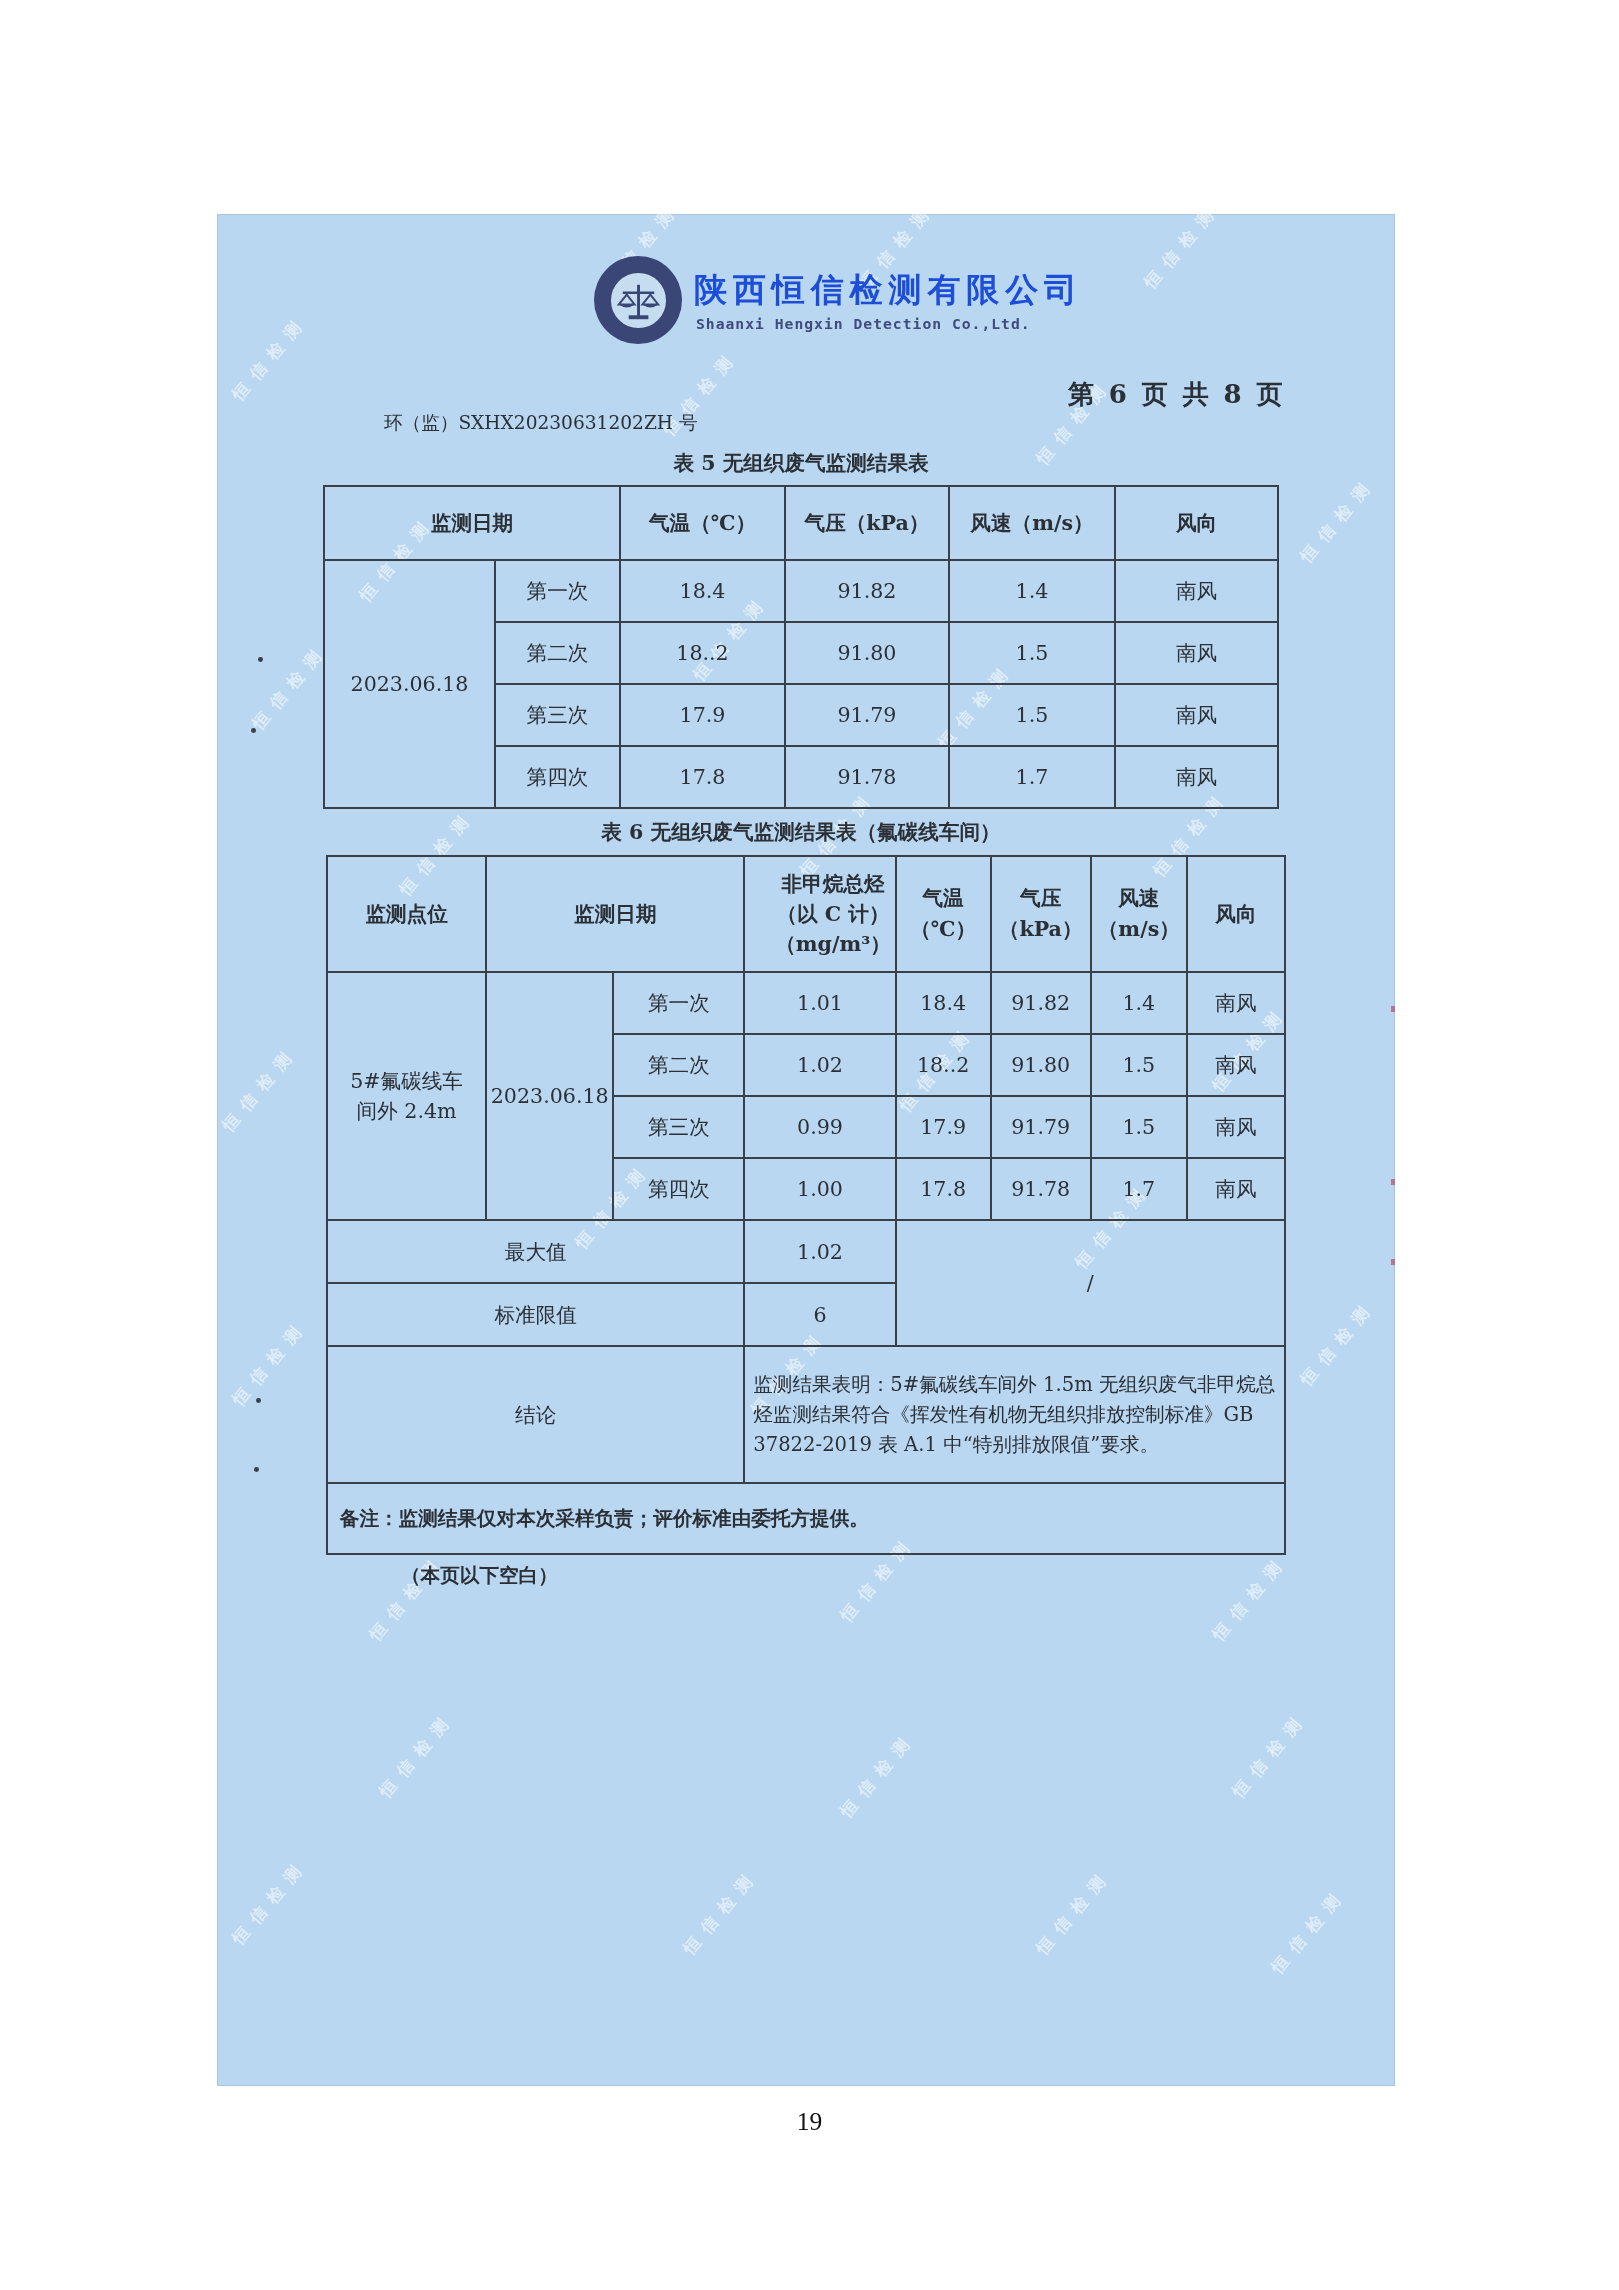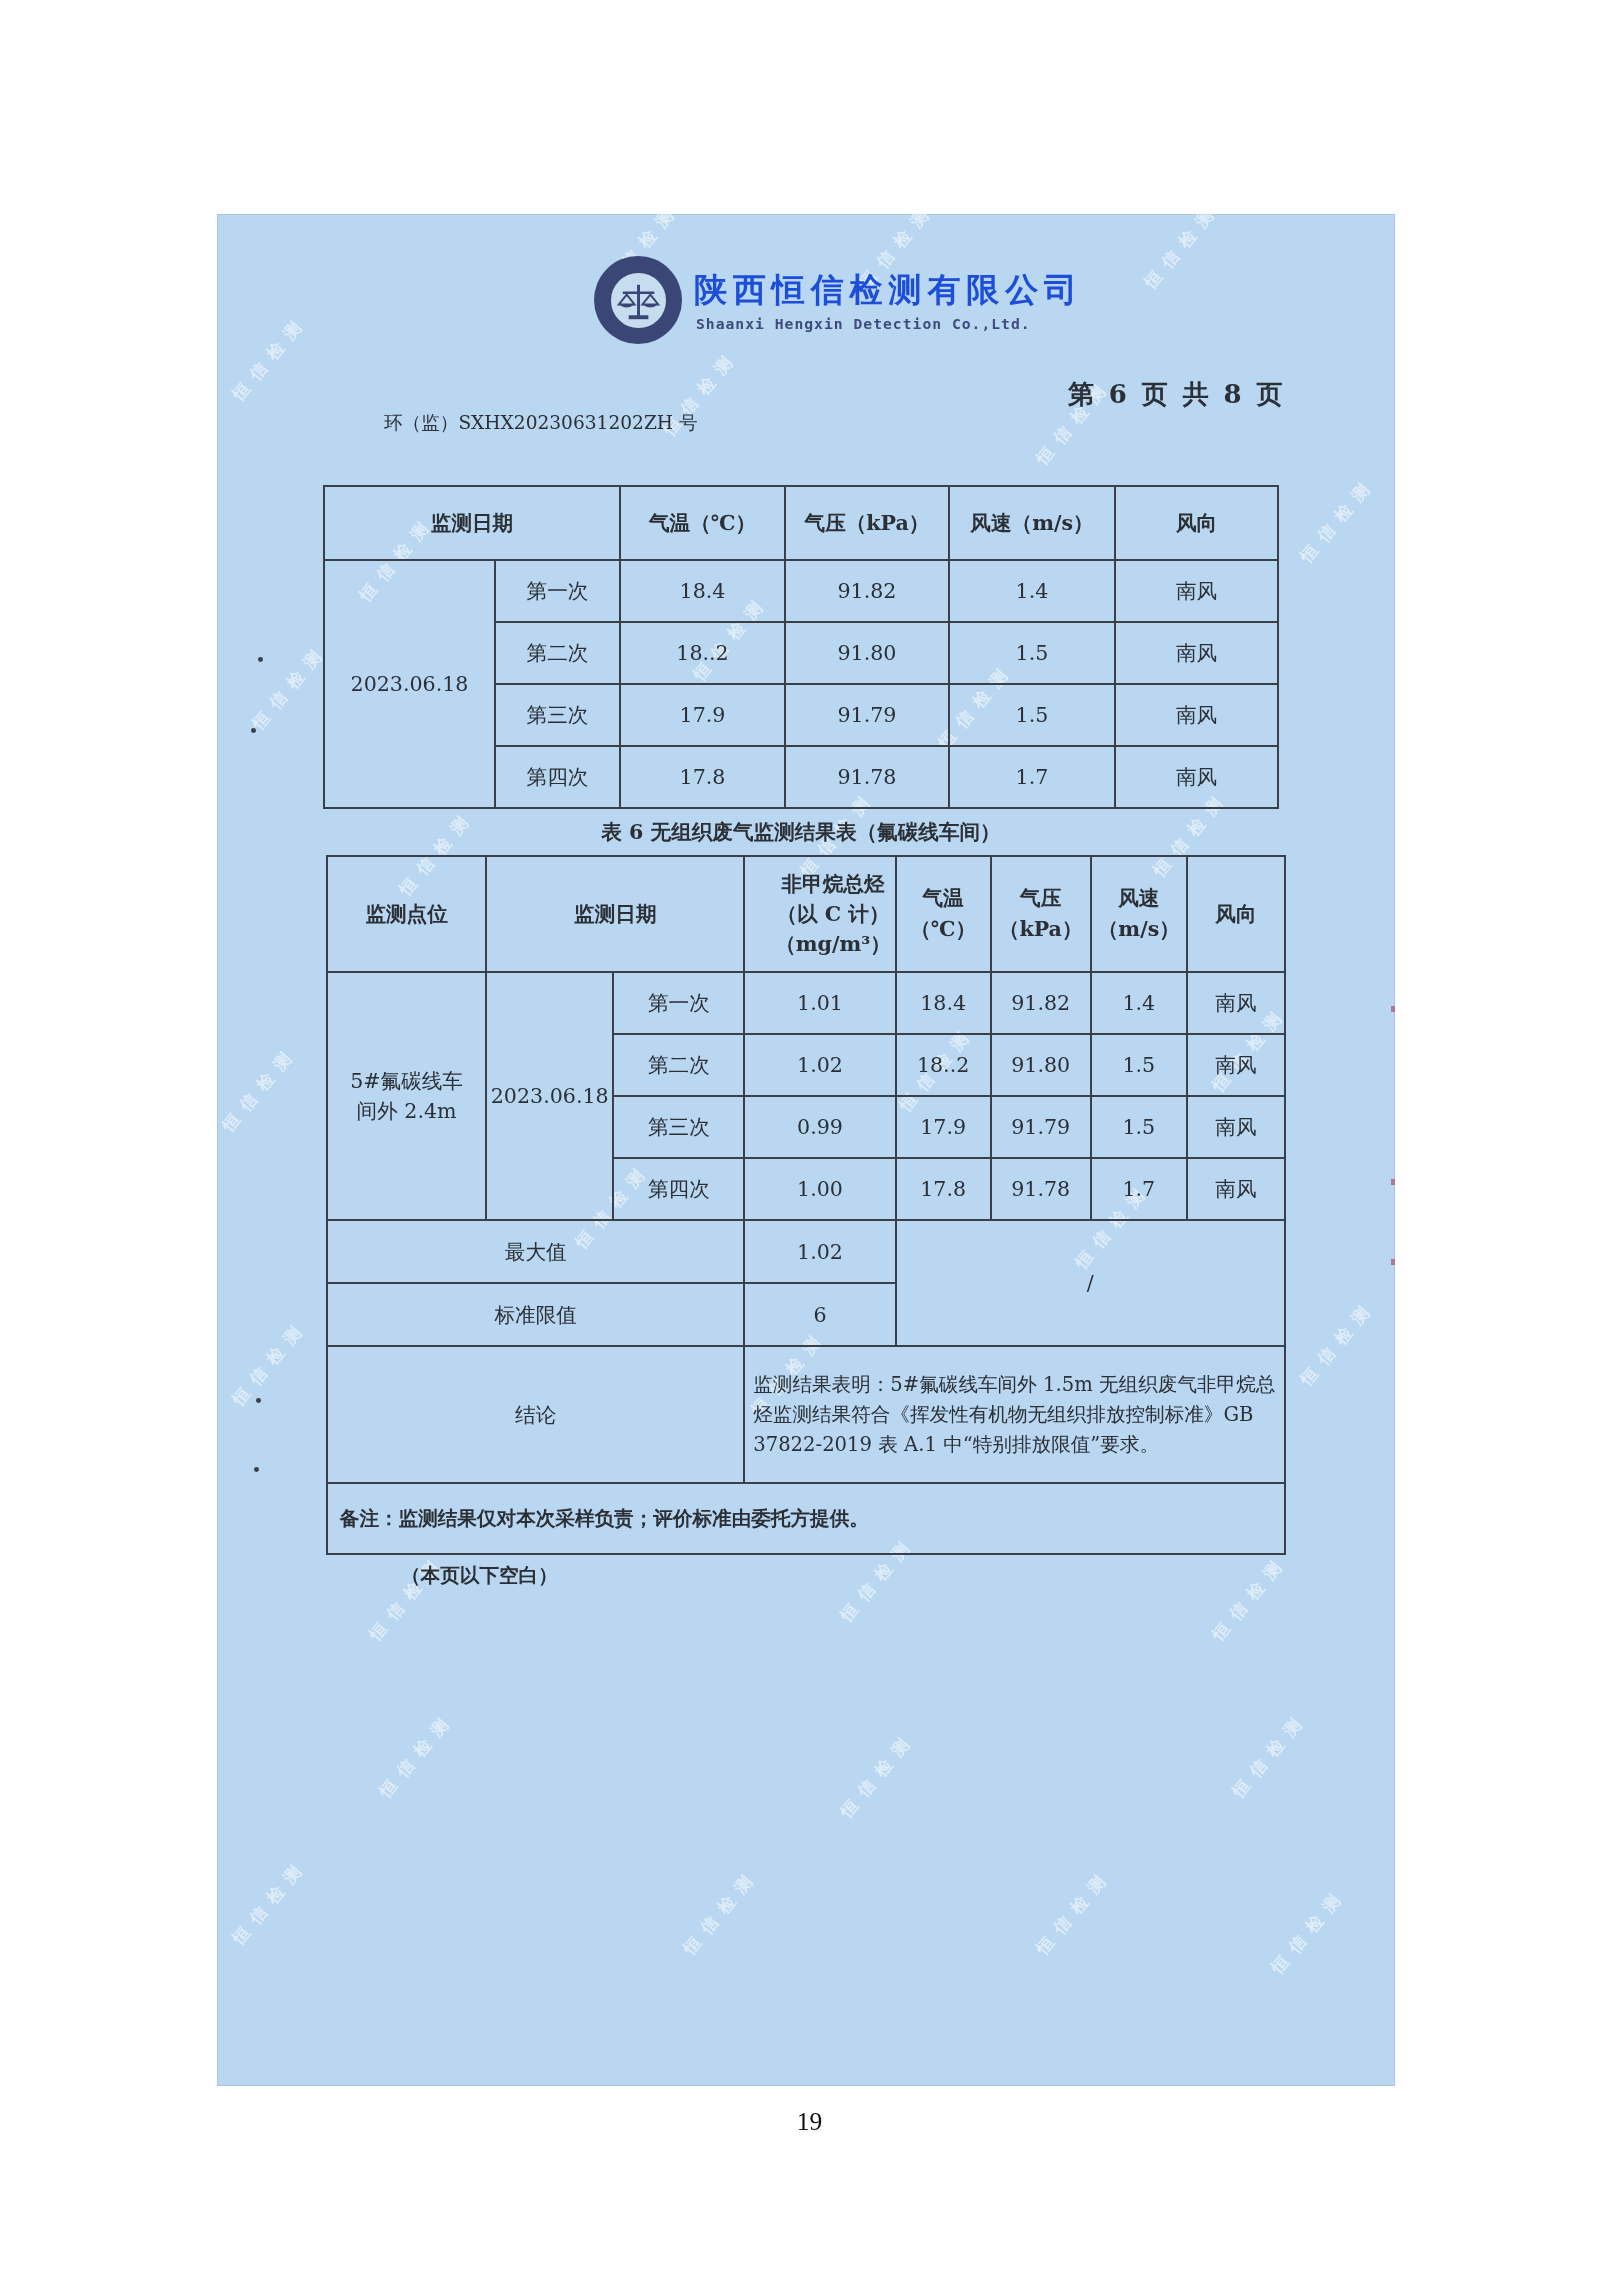--- a/index.html
+++ b/index.html
@@ -93,20 +93,21 @@
   <div class="report-no">环（监）SXHX20230631202ZH 号</div>
 
   <div class="dot" style="left:41px;top:443px;"></div>
   <div class="dot" style="left:34px;top:514px;"></div>
   <div class="dot" style="left:39px;top:1184px;"></div>
   <div class="dot" style="left:37px;top:1253px;"></div>
   <div class="red" style="left:1174px;top:792px;"></div>
   <div class="red" style="left:1174px;top:965px;"></div>
   <div class="red" style="left:1174px;top:1045px;"></div>
 
+  <div class="caption" style="left:106px;top:235px;width:956px;">表 5 无组织废气监测结果表</div>
   <table class="t5">
     <colgroup>
       <col style="width:171px">
         <col style="width:125px">
         <col style="width:165px">
       <col style="width:164px">
         <col style="width:166px">
         <col style="width:163px">
     </colgroup>
     <tbody>

